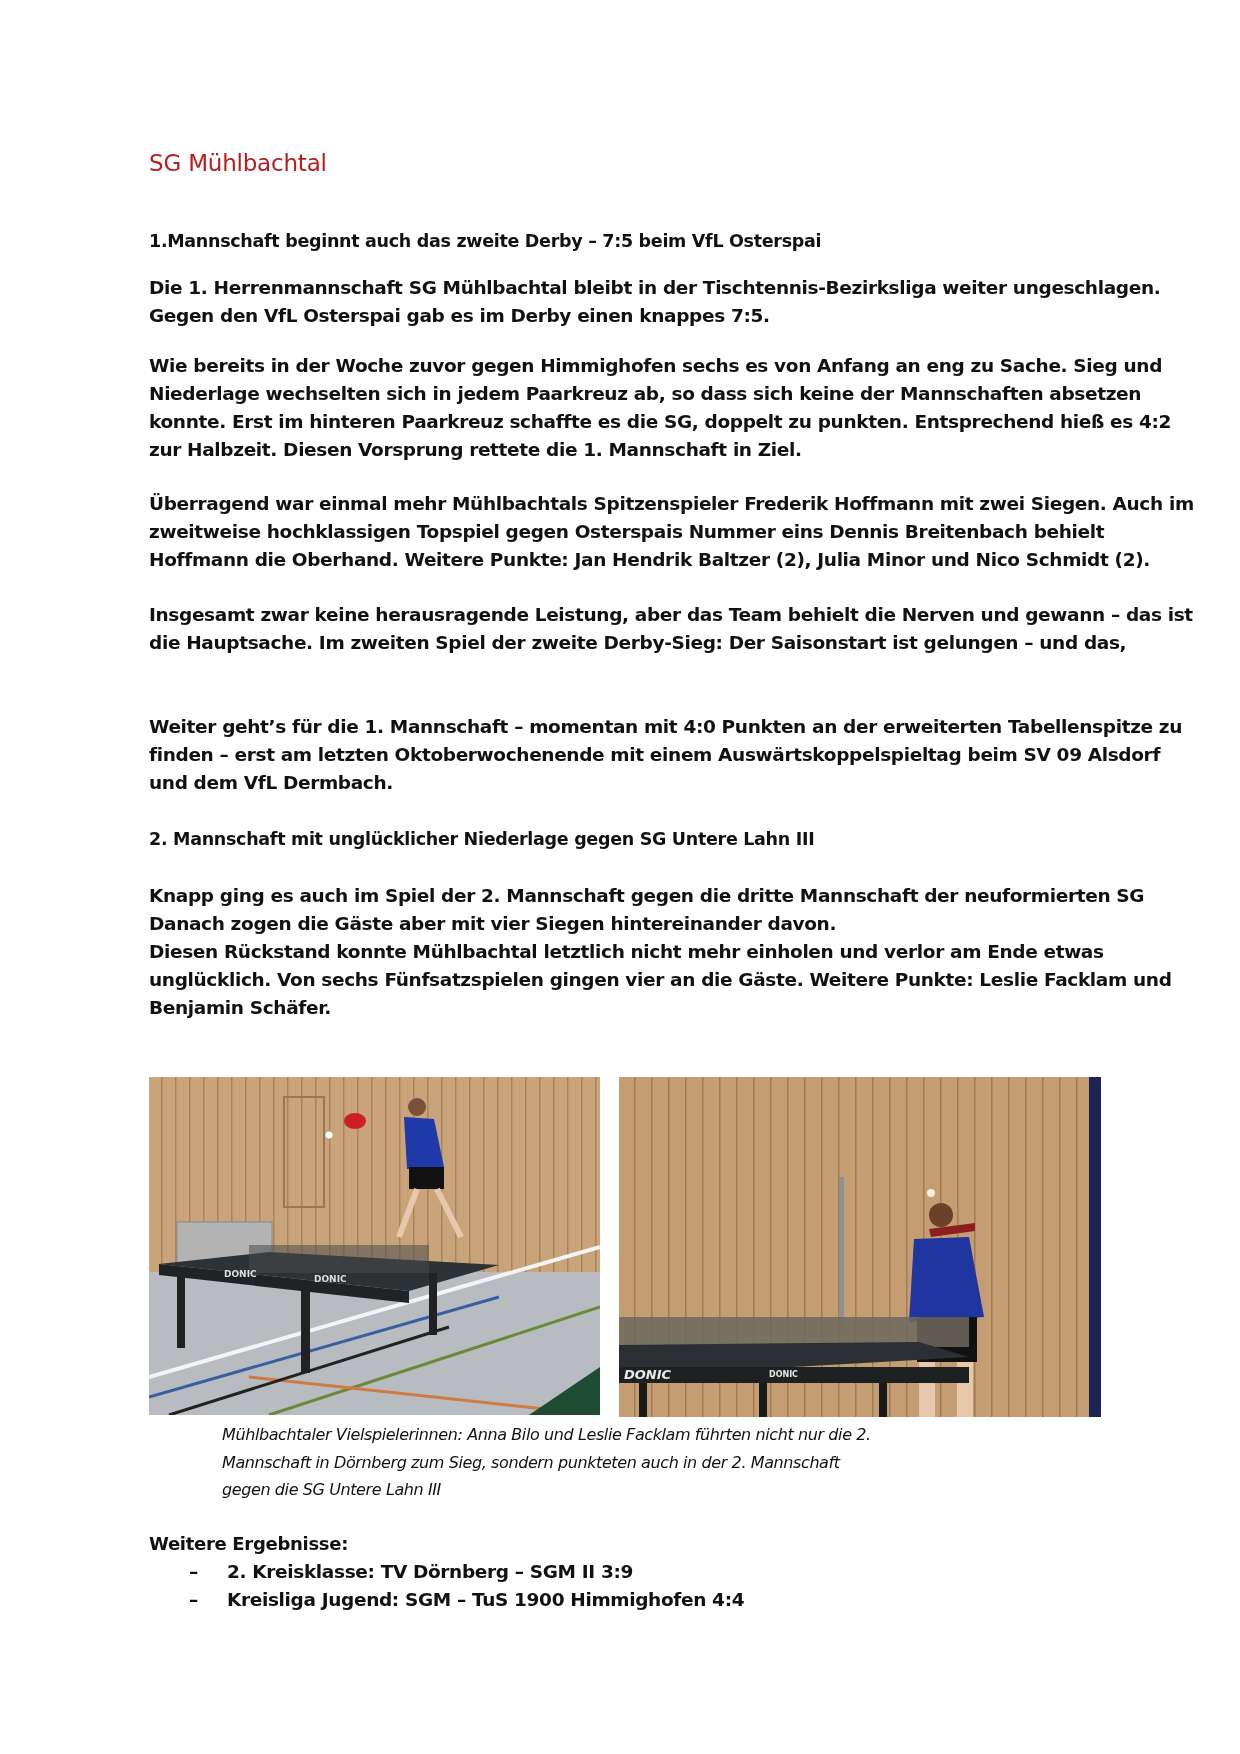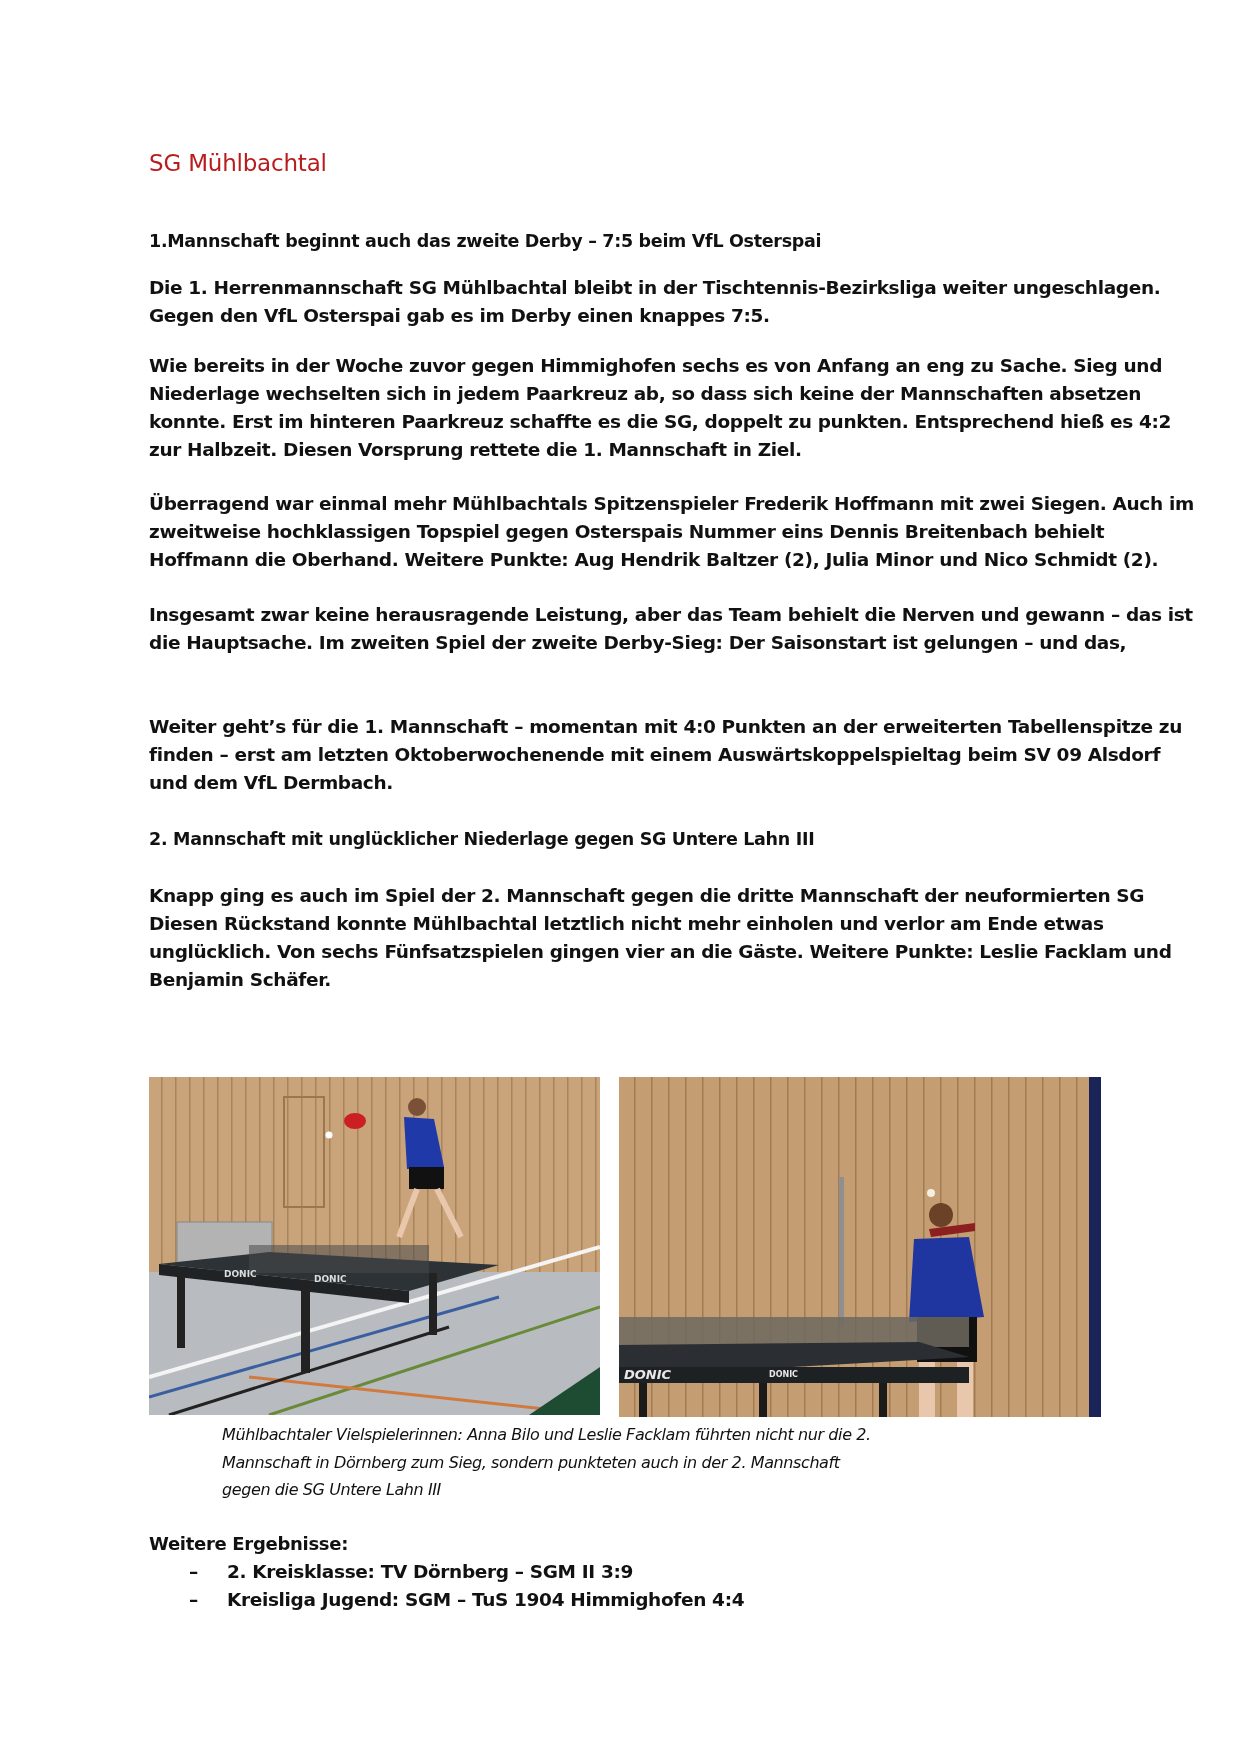--- a/index.html
+++ b/index.html
@@ -35,38 +35,39 @@
   <div class="abs p" style="left:149px; top:352px;">
     <div>Wie bereits in der Woche zuvor gegen Himmighofen sechs es von Anfang an eng zu Sache. Sieg und</div>
     <div>Niederlage wechselten sich in jedem Paarkreuz ab, so dass sich keine der Mannschaften absetzen</div>
     <div>konnte. Erst im hinteren Paarkreuz schaffte es die SG, doppelt zu punkten. Entsprechend hieß es 4:2</div>
     <div>zur Halbzeit. Diesen Vorsprung rettete die 1. Mannschaft in Ziel.</div>
   </div>
 
   <div class="abs p" style="left:149px; top:490px;">
     <div>Überragend war einmal mehr Mühlbachtals Spitzenspieler Frederik Hoffmann mit zwei Siegen. Auch im</div>
     <div>zweitweise hochklassigen Topspiel gegen Osterspais Nummer eins Dennis Breitenbach behielt</div>
-    <div>Hoffmann die Oberhand. Weitere Punkte: Aug Hendrik Baltzer (2), Julia Minor und Nico Schmidt (2).</div>
+    <div>Hoffmann die Oberhand. Weitere Punkte: Jan Hendrik Baltzer (2), Julia Minor und Nico Schmidt (2).</div>
   </div>
 
   <div class="abs p" style="left:149px; top:601px;">
     <div>Insgesamt zwar keine herausragende Leistung, aber das Team behielt die Nerven und gewann – das ist</div>
     <div>die Hauptsache. Im zweiten Spiel der zweite Derby-Sieg: Der Saisonstart ist gelungen – und das,</div>
   </div>
 
   <div class="abs p" style="left:149px; top:713px;">
     <div>Weiter geht’s für die 1. Mannschaft – momentan mit 4:0 Punkten an der erweiterten Tabellenspitze zu</div>
     <div>finden – erst am letzten Oktoberwochenende mit einem Auswärtskoppelspieltag beim SV 09 Alsdorf</div>
     <div>und dem VfL Dermbach.</div>
   </div>
 
   <div class="abs h" style="left:149px; top:829px;">2. Mannschaft mit unglücklicher Niederlage gegen SG Untere Lahn III</div>
 
   <div class="abs p" style="left:149px; top:882px;">
     <div>Knapp ging es auch im Spiel der 2. Mannschaft gegen die dritte Mannschaft der neuformierten SG</div>
+    <div>Danach zogen die Gäste aber mit vier Siegen hintereinander davon.</div>
     <div>Diesen Rückstand konnte Mühlbachtal letztlich nicht mehr einholen und verlor am Ende etwas</div>
     <div>unglücklich. Von sechs Fünfsatzspielen gingen vier an die Gäste. Weitere Punkte: Leslie Facklam und</div>
     <div>Benjamin Schäfer.</div>
   </div>
 
   <div class="photo" style="left:149px; top:1077px; width:451px; height:338px;">
     <svg viewBox="0 0 451 338" preserveAspectRatio="none">
       <defs>
         <pattern id="wood1" width="14" height="338" patternUnits="userSpaceOnUse">
           <rect width="14" height="338" fill="#c9a47a"></rect>
@@ -137,17 +138,17 @@
   </div>
 
   <div class="abs h" style="left:149px; top:1533px; font-size:18px;">Weitere Ergebnisse:</div>
   <div class="abs p" style="left:149px; top:1558px; font-size:18.5px;">
     <div class="list-item">
       <span class="dash">–</span>
       <span>2. Kreisklasse: TV Dörnberg – SGM II 3:9</span>
     </div>
     <div class="list-item">
       <span class="dash">–</span>
-      <span>Kreisliga Jugend: SGM – TuS 1904 Himmighofen 4:4</span>
+      <span>Kreisliga Jugend: SGM – TuS 1900 Himmighofen 4:4</span>
     </div>
   </div>
 
 </div>
 
 </body></html>

